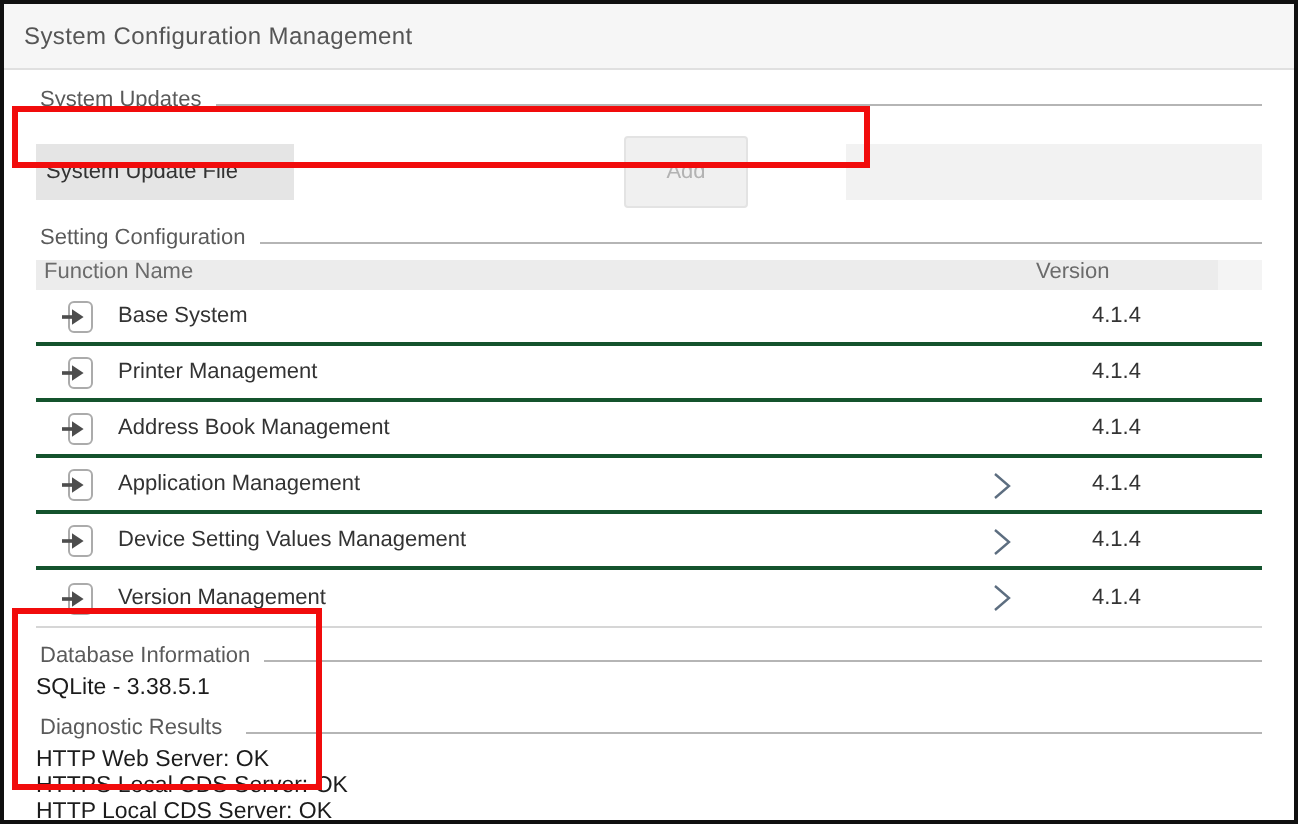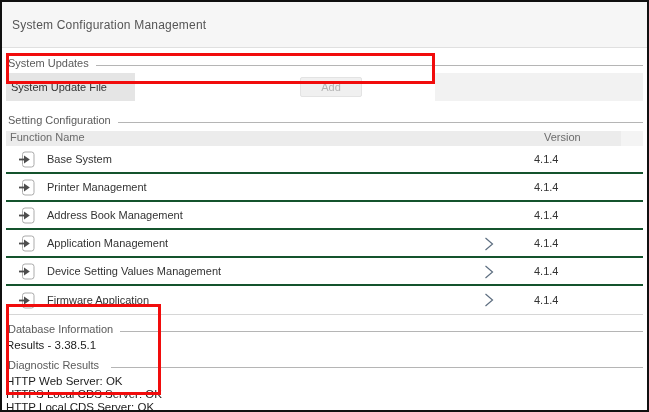--- a/index.html
+++ b/index.html
@@ -5,70 +5,70 @@
   :root { --red: #f10c0c; }
   * { margin:0; padding:0; box-sizing:border-box; }
   html,body { background:#fff; }
   body { font-family:"Liberation Sans","DejaVu Sans",sans-serif; }
 
   .frame{
     width:649px; height:412px; border:2px solid #101010; background:#fff;
     position:relative; overflow:hidden; font-size:11px; color:#333;
   }
   .titlebar{
-    height:46px; background:#f6f6f6; border-bottom:1px solid #e0e0e0;
+    height:33px; background:#f6f6f6; border-bottom:1px solid #e0e0e0;
     display:flex; align-items:center; padding:0 10px;text-align:center;
   }
   .titlebar .title{ font-size:12px; color:#555; letter-spacing:.2px; }
 
-  .content{ padding:0 4px; }
+  .content{ padding:0 16px; }
 
   .section-head{
     display:flex; align-items:flex-end; gap:7px;
     color:#5a5a5a; font-size:11px;
   }
   .section-head .lbl{ padding-left:2px; white-space:nowrap; }
   .section-head .rule{ flex:1; border-bottom:1px solid #b5b5b5; margin-bottom:3px; }
 
   
   .su-head{ margin-top:9px; }
   .update-row{
-    margin-top:4px; height:28px; background:#f2f2f2;
+    margin-top:16px; height:28px; background:#f2f2f2;
     display:flex; align-items:stretch;
   }
   .update-label{
     width:129px; background:#e5e5e5; display:flex; align-items:center;
     padding-left:5px; color:#333;
   }
   .update-file{
     width:296px; background:#fff; display:flex; align-items:center;
     padding-left:9px; gap:7px;
   }
   .choose-btn{
     border:1px solid #8a8a8a; background:#fbfbfb; border-radius:2px;
     padding:2px 8px; font-size:11px; color:#222; cursor:pointer;
   }
   .no-file{ color:#222; font-size:11.5px; }
   .add-wrap{ flex:1; background:#fff; display:flex; align-items:center; }
   .add-btn{
-    margin-left:165px; width:62px; height:20px; background:#f0f0f0;
+    margin-left:165px; width:62px; height:36px; background:#f0f0f0;
     border:1px solid #e3e3e3; border-radius:2px; color:#b3b3b3;
     display:flex; align-items:center; justify-content:center; font-size:11px;
   }
   .row-tail{ flex:0 0 208px; background:#f2f2f2; }
 
   
   .sc-head{ margin-top:13px; }
   .cfg-table{ margin-top:5px; border-bottom:1px solid #d6d6d6; }
   .thead{
     height:15px; background:#ececec; color:#6b6b6b; position:relative;
     display:flex; align-items:flex-start;
   }
   .thead .col-name{ padding-left:4px; }
-  .thead .col-version{ position:absolute; left:538px; }
+  .thead .col-version{ position:absolute; left:500px; }
   .thead .stub{ position:absolute; right:0; top:0; width:22px; height:15px; background:#f4f4f4; }
   .trow{
     height:28px; display:flex; align-items:center; position:relative;
     border-bottom:2px solid #14532d; background:#fff;
   }
   .trow:last-child{ border-bottom:none; }
   .ricon{ margin-left:13px; width:16px; height:17px; flex:0 0 auto; display:flex; }
   .rname{ margin-left:12px; color:#333; }
   .chev{ position:absolute; left:477px; top:7px; width:12px; height:14px; cursor:pointer; }
   .rver{ position:absolute; left:528px; color:#333; }
@@ -192,35 +192,35 @@
       </div>
 
       <div class="trow">
         <span class="ricon">
           <svg width="16" height="17" viewBox="0 0 16 17">
               <rect x="3.5" y="1" width="11.5" height="15" rx="2.5" fill="#fff" stroke="#ababab"></rect>
               <rect x="0" y="7.6" width="5" height="1.8" fill="#4d4d4d"></rect>
               <path d="M5 4.6 L10.8 8.5 L5 12.4 Z" fill="#4d4d4d"></path>
             </svg>
         </span>
-        <span class="rname">Firmware Application</span>
+        <span class="rname">Version Management</span>
         <span class="chev">
           <svg width="12" height="14" viewBox="0 0 12 14">
               <path d="M2.5 1 L9.5 7 L2.5 13" fill="none" stroke="#5d6e80" stroke-width="1.2"></path>
             </svg>
         </span>
         <span class="rver">4.1.4</span>
       </div>
     </div>
 
     <div class="section-head db-head">
       <span class="lbl">Database Information</span>
       <span class="rule"></span>
     </div>
-    <div class="info-line db-value">Results - 3.38.5.1</div>
+    <div class="info-line db-value">SQLite - 3.38.5.1</div>
 
     <div class="section-head diag-head">
       <span class="lbl">Diagnostic Results</span>
       <span class="rule"></span>
     </div>
     <div class="diag-lines">
       <div class="info-line">HTTP Web Server: OK</div>
       <div class="info-line">HTTPS Local CDS Server: OK</div>
       <div class="info-line">HTTP Local CDS Server: OK</div>
     </div>

